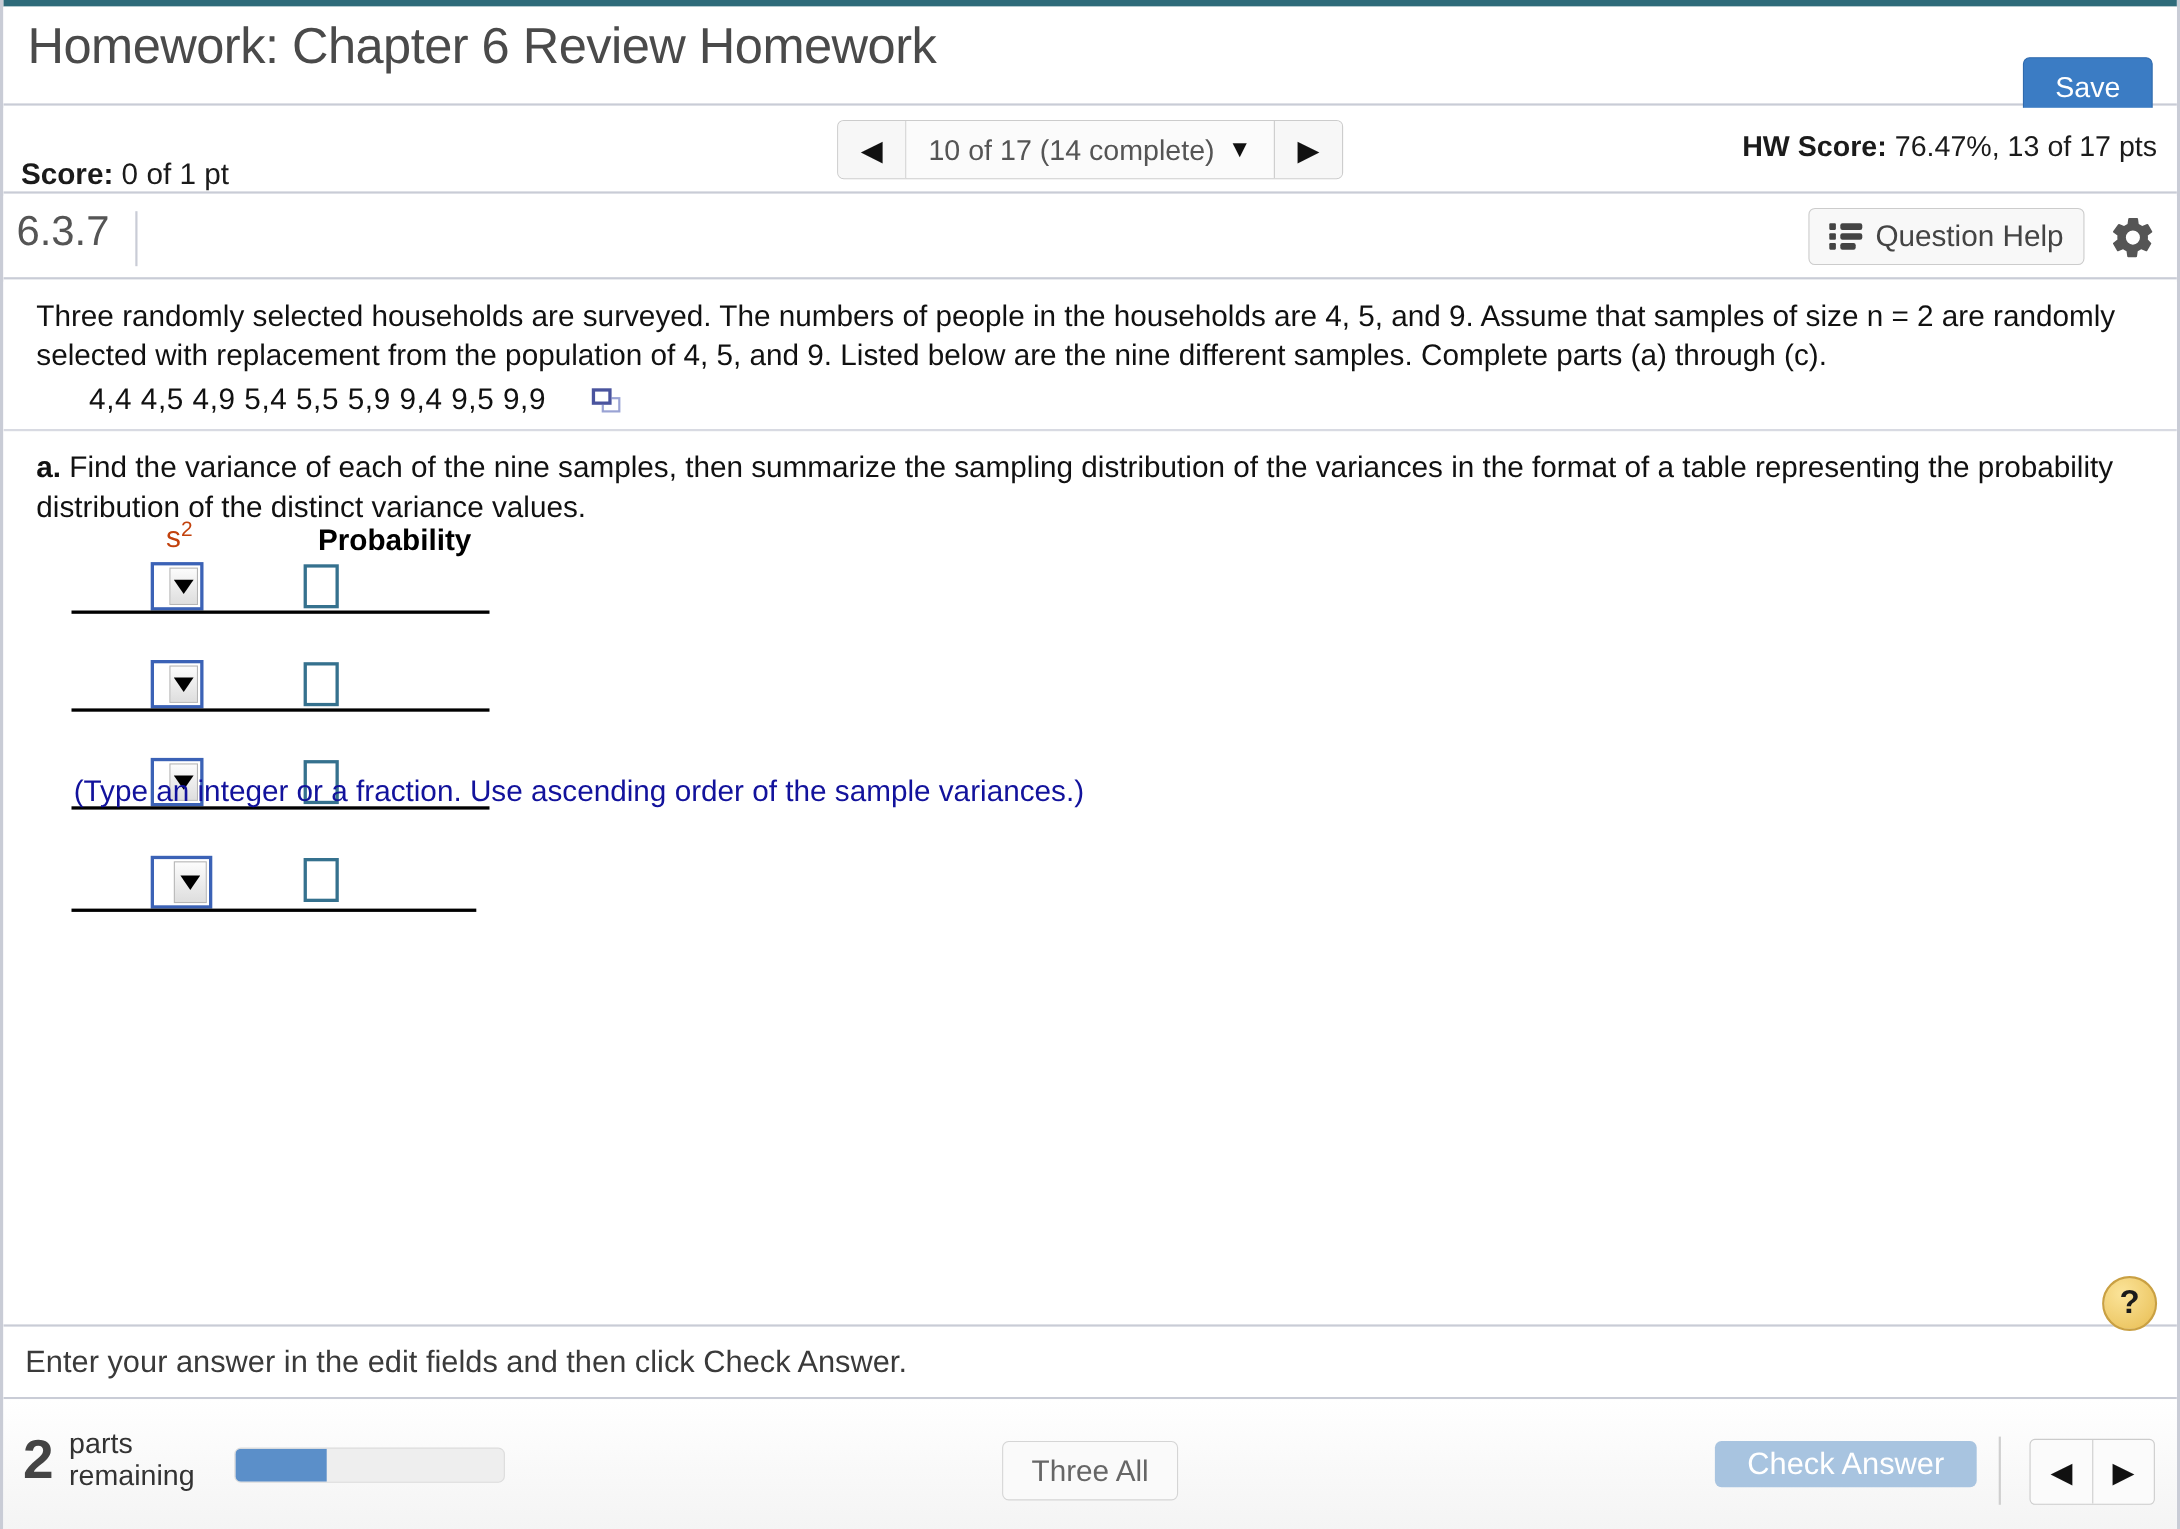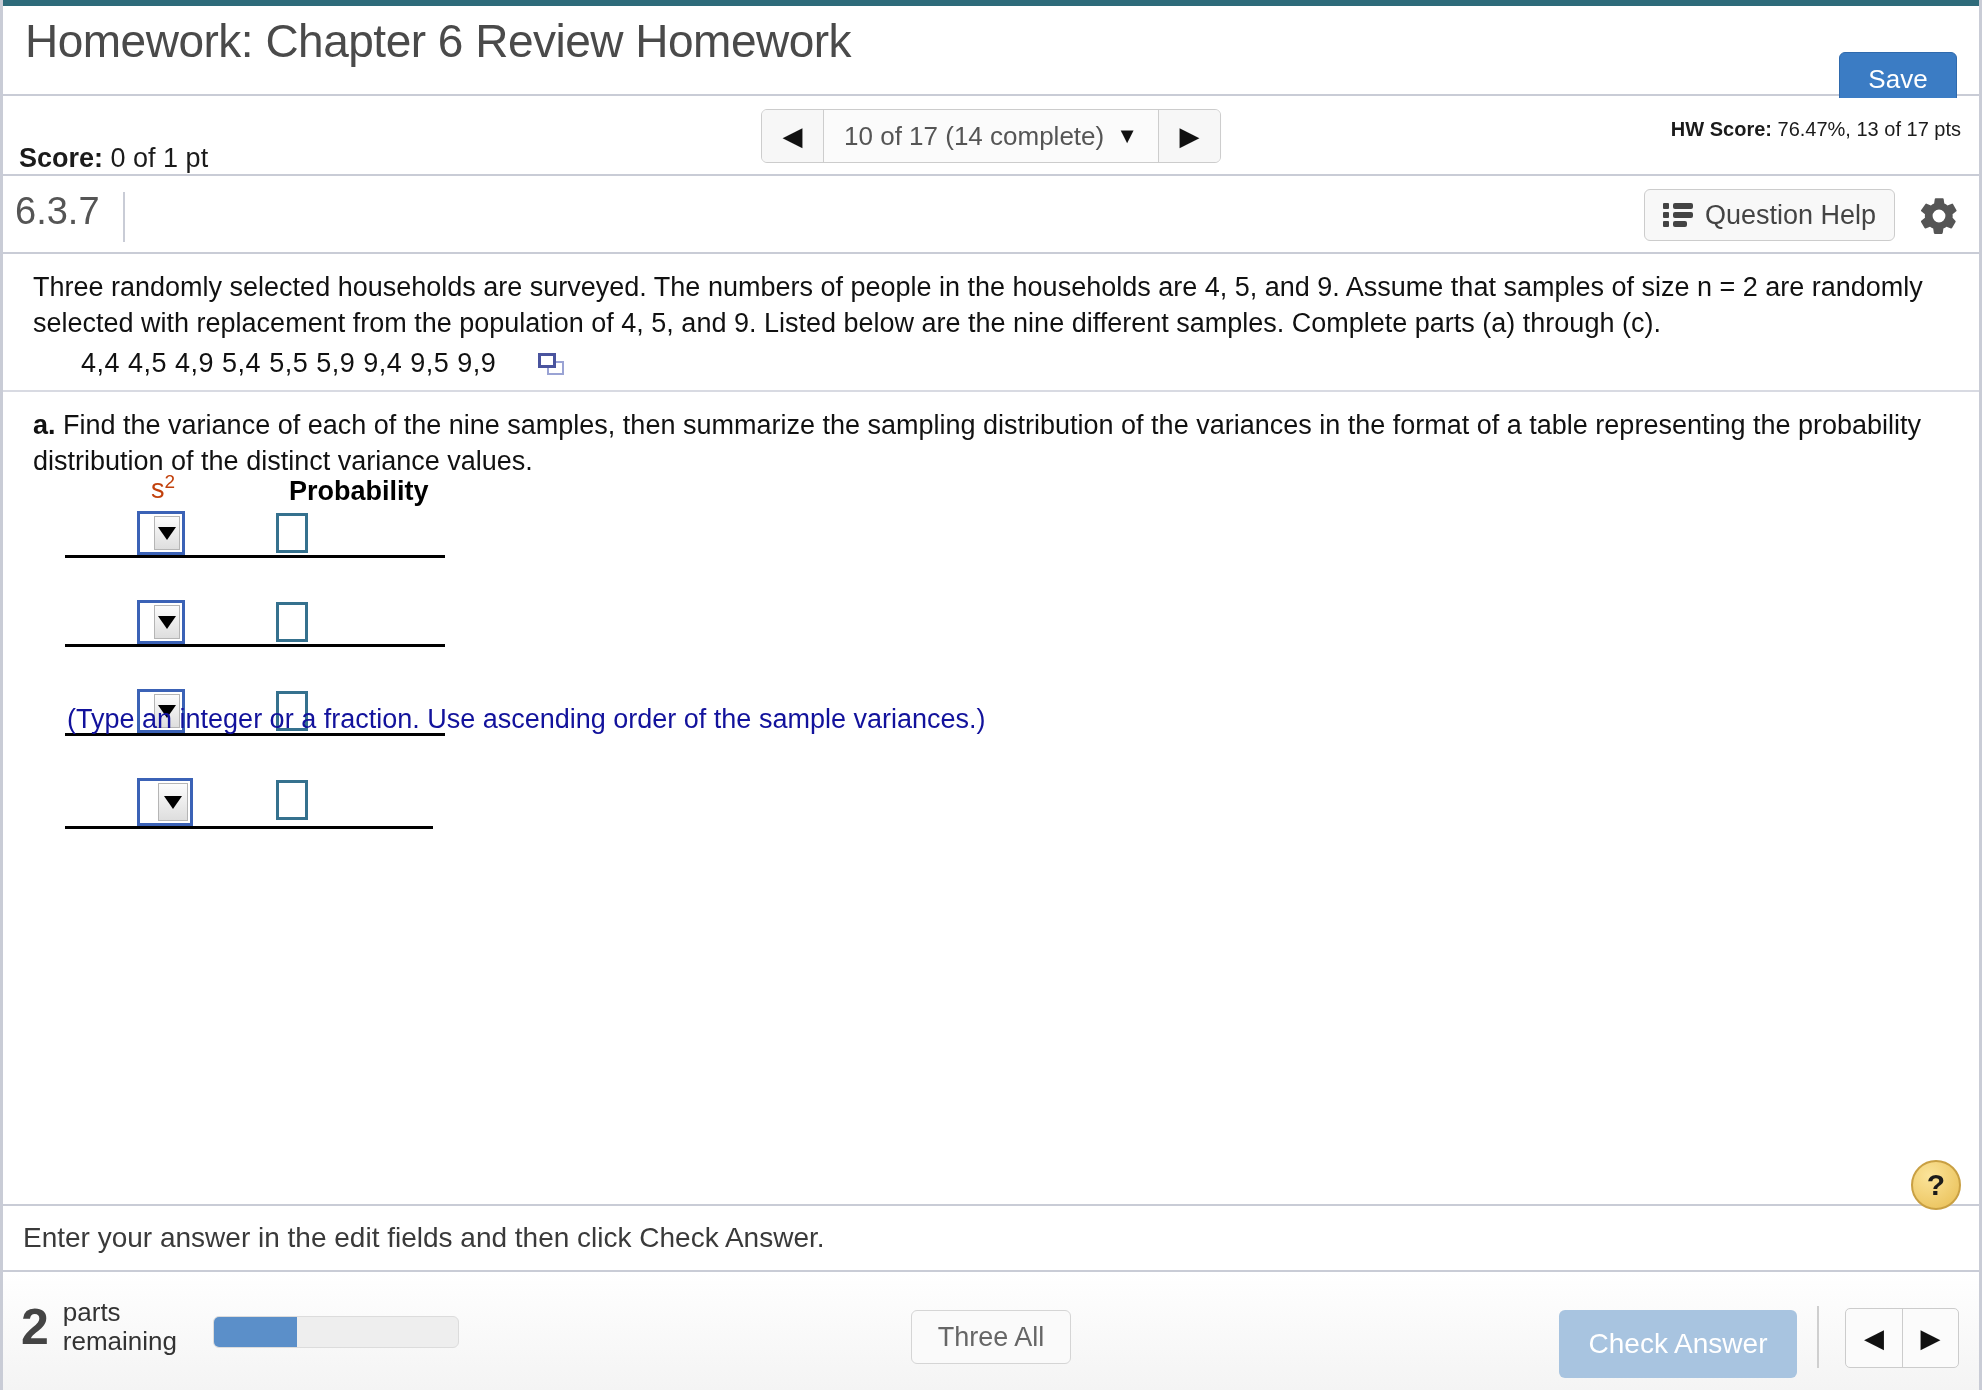--- a/index.html
+++ b/index.html
@@ -51,21 +51,21 @@
     background: #ffffff;
     border-bottom: 2px solid #c9ccd6;
   }
   .score-left {
     position: absolute; left: 16px; top: 20px;
     font-size: 27px; color: #1b1b1b; white-space: nowrap; margin-top: 25px;
   }
   .score-left b { font-weight: bold; }
   .hw-score {
     position: absolute; right: 18px; top: 20px;
-    font-size: 20px; color: #1b1b1b; white-space: nowrap;
+    font-size: 26px; color: #1b1b1b; white-space: nowrap;
   }
   .hw-score b { font-weight: bold; }
   .navgroup {
     position: absolute; left: 50%; transform: translateX(-50%);
     top: 11px; height: 54px;
     display: flex; align-items: stretch;
     border: 1px solid #ccc; border-radius: 6px;
     background: #f7f7f7; overflow: hidden;
   }
   .nav-arrow {
@@ -233,21 +233,21 @@
   .progress .fill { height: 100%; background: #5b8fc9; }
   .clearall {
     position: absolute; left: 50%; transform: translateX(-50%);
     top: 38px; width: 160px; height: 54px;
     border: 1px solid #d5d5d5; border-radius: 6px;
     background: #fafafa; color: #666; font-size: 27px;
     display: flex; align-items: center; justify-content: center; cursor: pointer;
   }
   .checkbtn {
     position: absolute; right: 182px; top: 38px;
-    width: 238px; height: 68px;
+    width: 238px; height: 42px;
     background: #a8c4e0; border-radius: 6px;
     color: #ffffff; font-size: 28px;
     display: flex; align-items: center; justify-content: center; cursor: pointer;
   }
   .vsep {
     position: absolute; right: 160px; top: 34px; width: 2px; height: 62px; background: #cfcfcf;
   }
   .pagenav {
     position: absolute; right: 20px; top: 36px;
     display: flex; border: 1px solid #ccc; border-radius: 5px; overflow: hidden;

